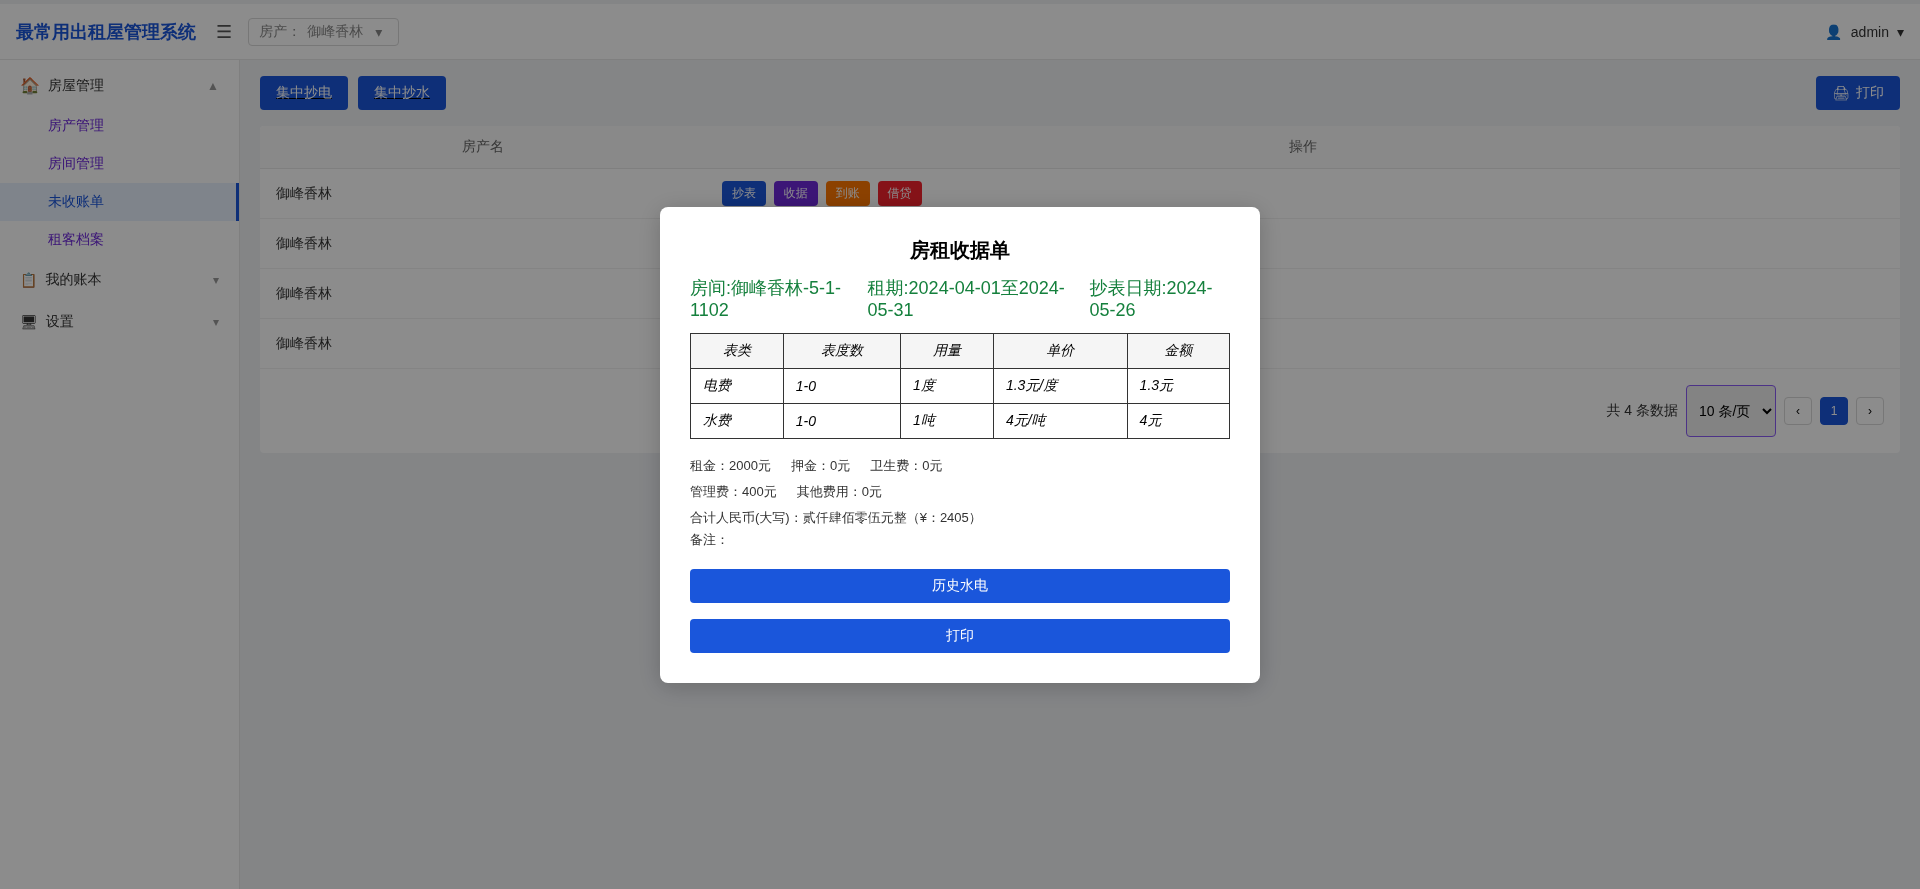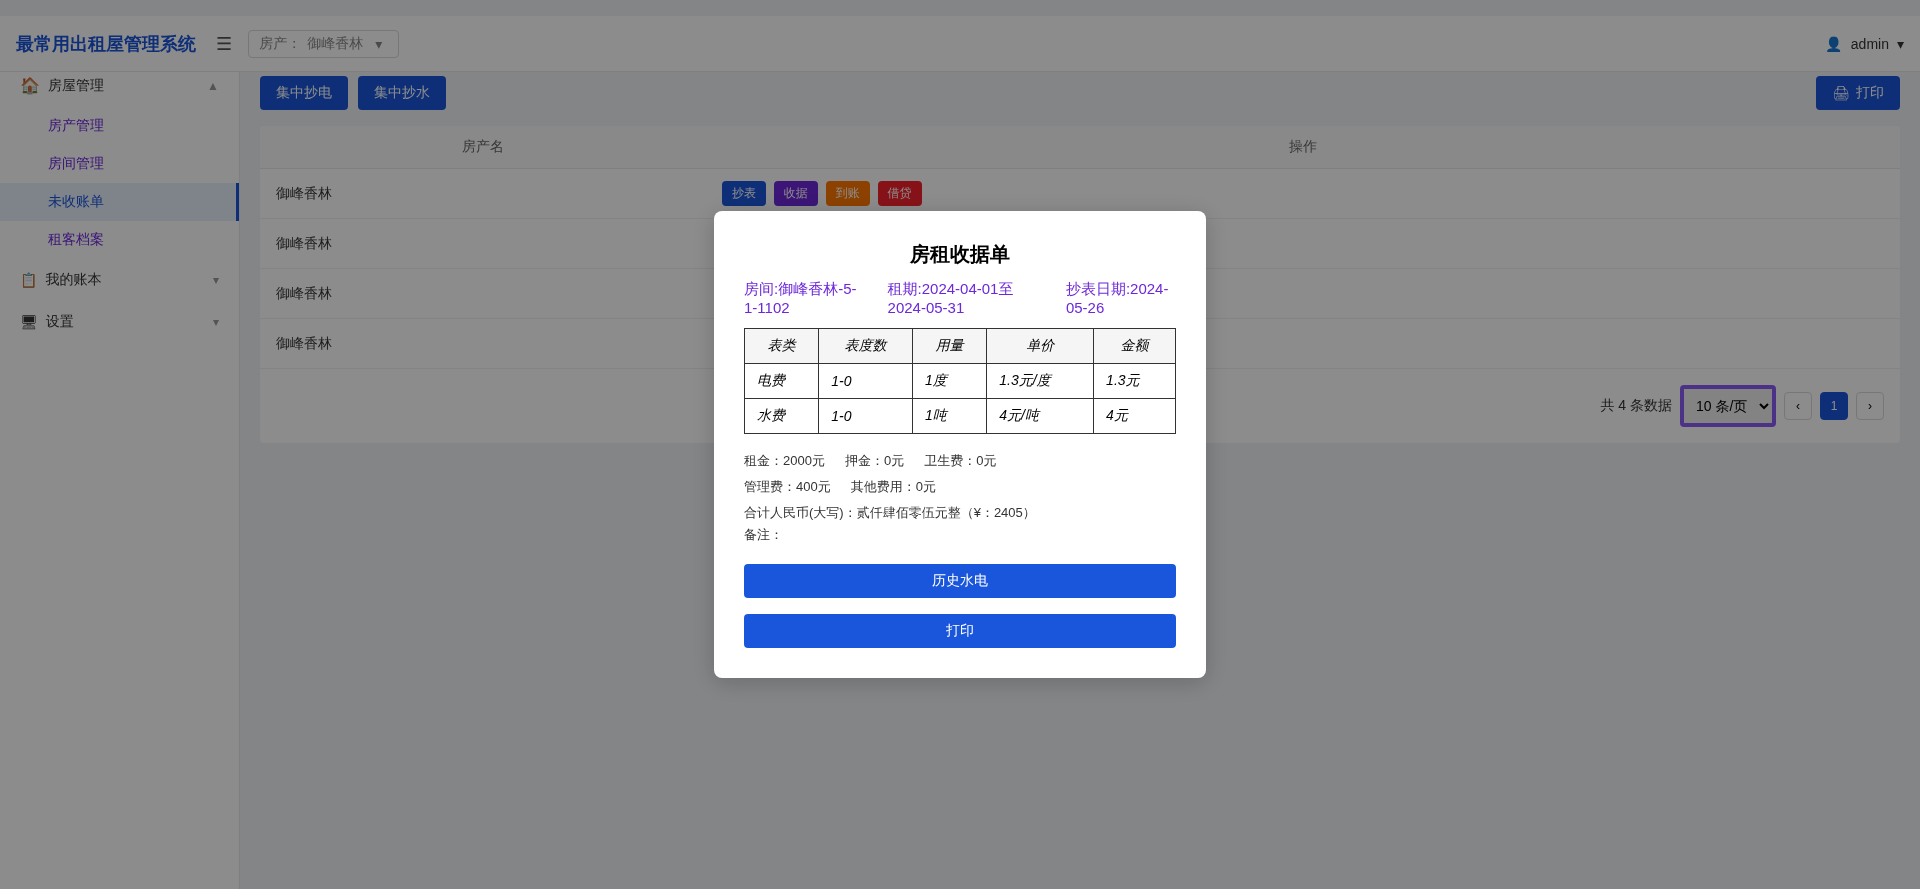--- a/index.html
+++ b/index.html
@@ -7,21 +7,21 @@
 
     
     .header {
       display: flex;
       align-items: center;
       background: #fff;
       border-bottom: 1px solid #e8e8e8;
       height: 56px;
       padding: 0 16px;
       position: fixed;
-      top: 16px; left: 0; right: 0;
+      top: 4px; left: 0; right: 0;
       z-index: 100;
     }
     .header-logo {
       color: #1a56db;
       font-size: 18px;
       font-weight: bold;
       margin-right: 20px;
     }
     .header-menu-icon {
       font-size: 18px;
@@ -106,20 +106,21 @@
     .main {
       flex: 1;
       padding: 20px;
       background: #f0f2f5;
     }
     .toolbar {
       display: flex;
       align-items: center;
       gap: 10px;
       margin-bottom: 16px;
+      text-decoration: underline;
     }
     .btn-primary {
       background: #1a56db;
       color: #fff;
       border: none;
       border-radius: 4px;
       padding: 8px 16px;
       font-size: 14px;
       cursor: pointer;
     }
@@ -176,23 +177,23 @@
     .pagination {
       display: flex;
       align-items: center;
       justify-content: flex-end;
       padding: 16px;
       gap: 8px;
       font-size: 14px;
       color: #333;
     }
     .pagination-select {
-      border: 4px solid #8b5cf6;
-      border-radius: 4px;
-      padding: 8px 8px;
+      border: 1px solid #8b5cf6;
+      border-radius: 4px;
+      padding: 16px 8px;
       font-size: 14px;
     }
     .pagination-btn {
       width: 28px;
       height: 28px;
       border: 1px solid #d9d9d9;
       background: #fff;
       border-radius: 4px;
       cursor: pointer;
       display: flex;
@@ -214,37 +215,37 @@
       z-index: 200;
       display: flex;
       align-items: center;
       justify-content: center;
     }
 
     
     .modal {
       background: #fff;
       border-radius: 8px;
-      width: 492px;
+      width: 600px;
       padding: 30px;
       position: relative;
       box-shadow: 0 4px 24px rgba(0,0,0,0.2);
     }
     .receipt-title {
       text-align: center;
       font-size: 20px;
       font-weight: bold;
       margin-bottom: 12px;
       color: #000;
     }
     .receipt-info {
       display: flex;
       gap: 20px;
-      font-size: 15px;
-      color: #6d28d9;
+      font-size: 18px;
+      color: #15803d;
       margin-bottom: 12px;
     }
     .receipt-table {
       width: 100%;
       border-collapse: collapse;
       font-size: 14px;
       margin-bottom: 14px;
       font-style: italic;
     }
     .receipt-table th, .receipt-table td {

